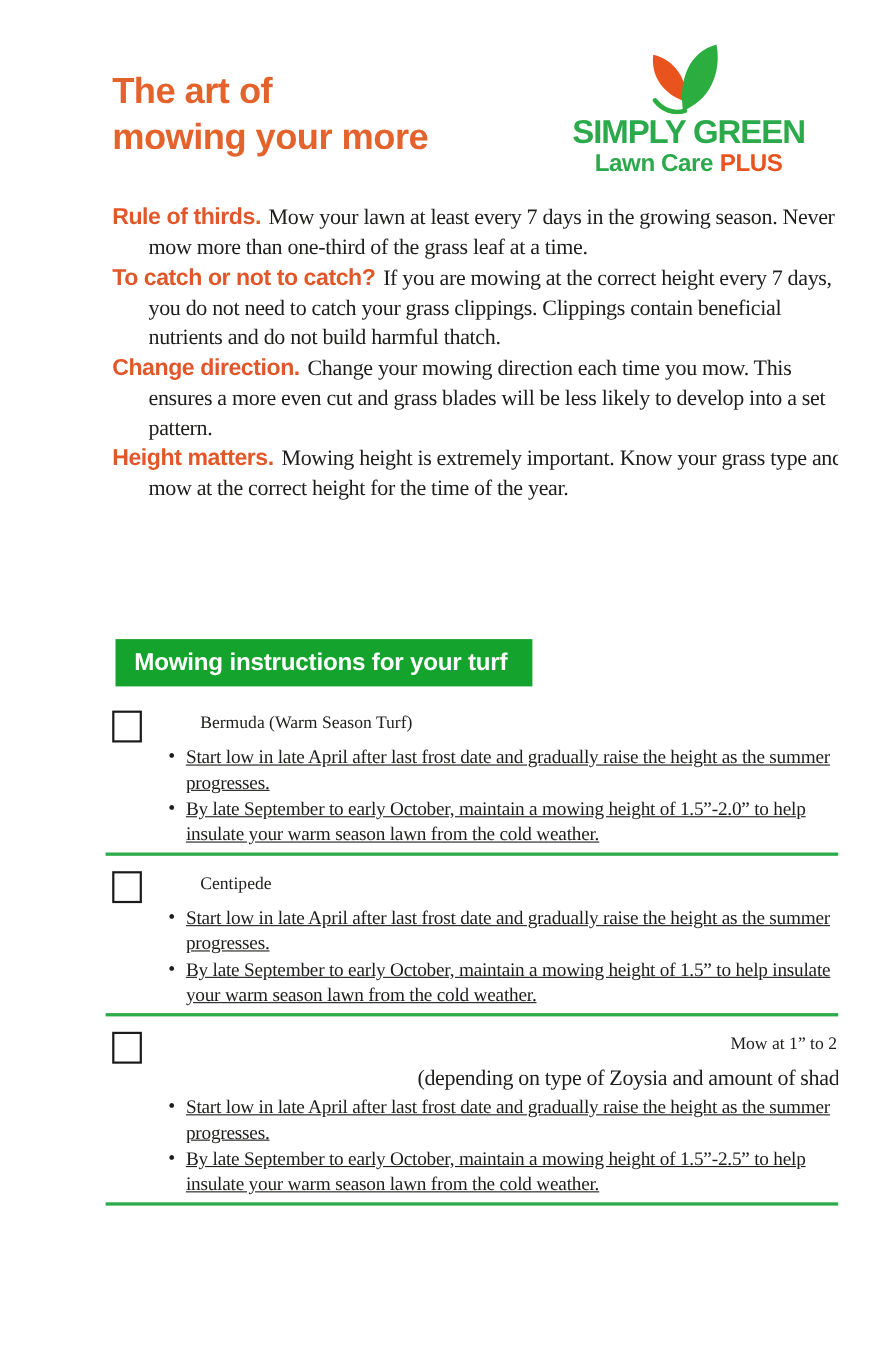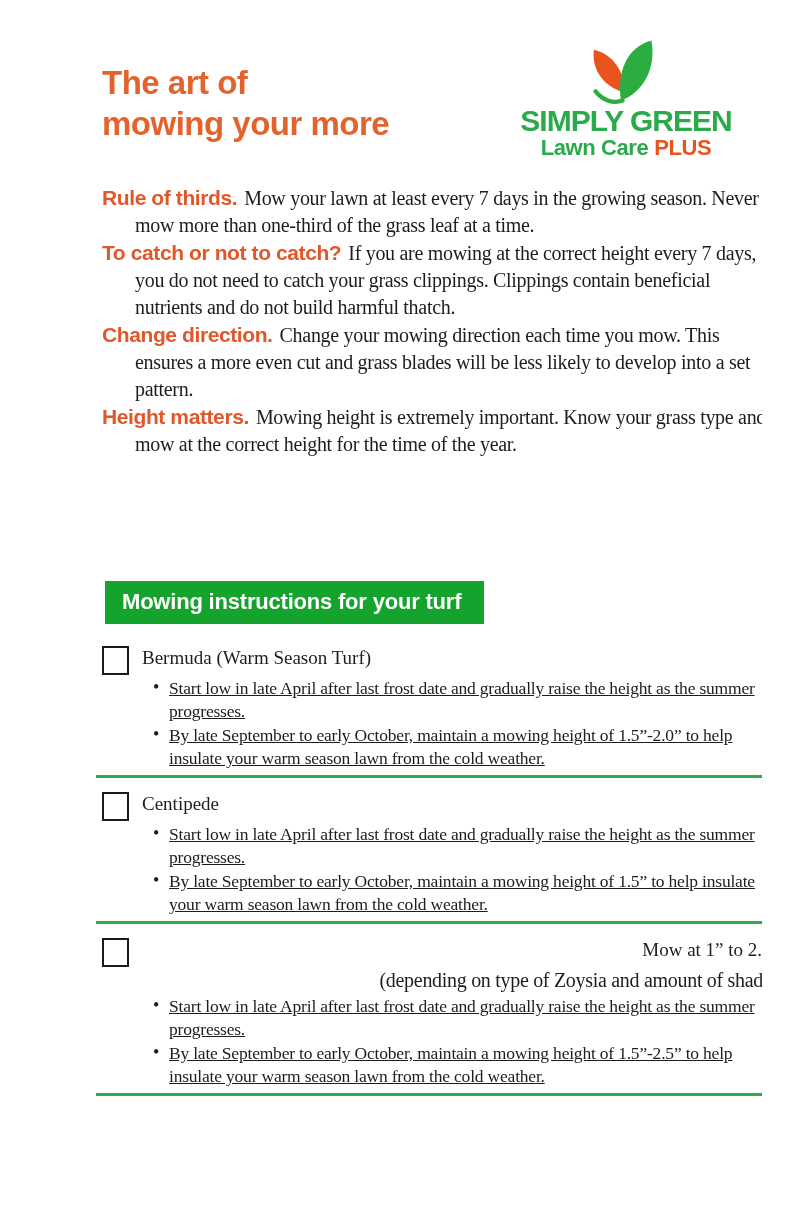--- a/index.html
+++ b/index.html
@@ -40,21 +40,21 @@
     position:absolute;left:55px;top:581px;
     background:#14a32c;color:#ffffff;
     font-family:"Liberation Sans",sans-serif;font-weight:bold;
     font-size:22px;line-height:26px;letter-spacing:-0.2px;
     padding:8px 23px 9px 17px;
     margin-left:20px;
   }
 
   
   .turf{position:absolute;left:72px;top:644px;width:678px;}
-  .turf-head{display:flex;align-items:flex-start;font-size:19px;line-height:28px;margin-bottom:1px;}
+  .turf-head{display:flex;align-items:flex-start;font-size:16px;line-height:28px;margin-bottom:1px;gap:40px;}
   .checkbox{
     width:23px;height:25px;border:2.5px solid #1a1a1a;background:#ffffff;
     flex:none;margin:2px 13px 0 0;cursor:pointer;
   }
   .turf-name{white-space:nowrap;}
   .leader{
     flex:1;margin:0 5px;min-width:20px;
     background-image:radial-gradient(circle,#1f1f1f 1.4px,transparent 1.7px);
     background-size:7.5px 4px;background-repeat:repeat-x;background-position:0 19px;
   }

